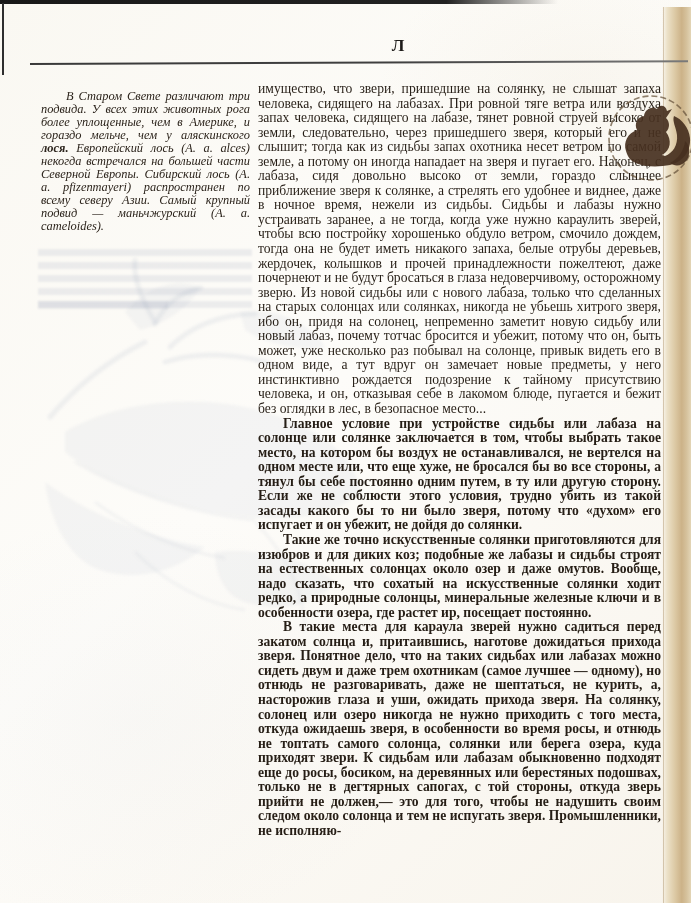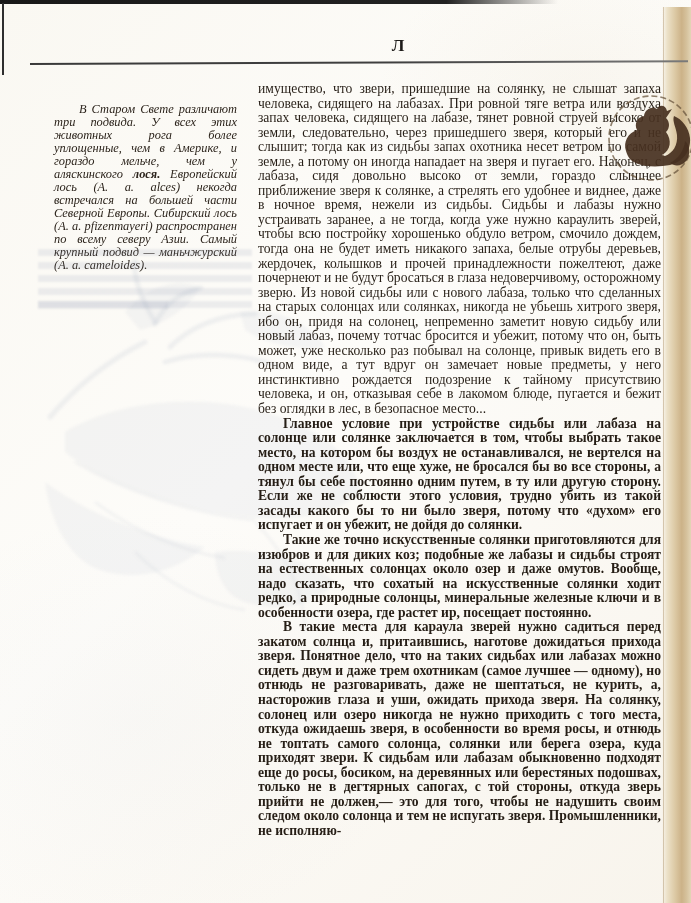--- a/index.html
+++ b/index.html
@@ -26,21 +26,21 @@
   .header-letter{position:absolute;left:388px;top:36px;width:20px;
     font-weight:bold;font-size:17px;color:#1c1a18;text-align:center;}
   .header-rule{position:absolute;left:30px;top:63px;width:658px;height:2px;
     background:linear-gradient(to right,#3a3a3a 0%,#3f3f3f 55%,#7a7a7a 100%);
     transform:rotate(-0.25deg);transform-origin:left center;}
 
   
   .left-col{position:absolute;left:37px;top:86px;width:217px;
     font-style:italic;font-size:12.4px;line-height:13px;
     text-align:justify;color:#2c241c;}
-  .left-col p{margin:17px;text-indent:25px;}
+  .left-col p{margin:4px;text-indent:25px;}
   .left-col .sp-bold{font-weight:bold;}
 
   
   .ghost-lines{position:absolute;left:38px;top:249px;width:214px;height:60px;
     background:repeating-linear-gradient(to bottom,
       rgba(135,145,172,0.30) 0px, rgba(135,145,172,0.30) 7px, transparent 7px, transparent 13px);
     filter:blur(0.9px);opacity:0.45;}
   .ghost-lines-short{position:absolute;left:38px;top:301px;width:130px;height:8px;
     background:rgba(135,145,172,0.28);filter:blur(1px);opacity:0.45;}
 

